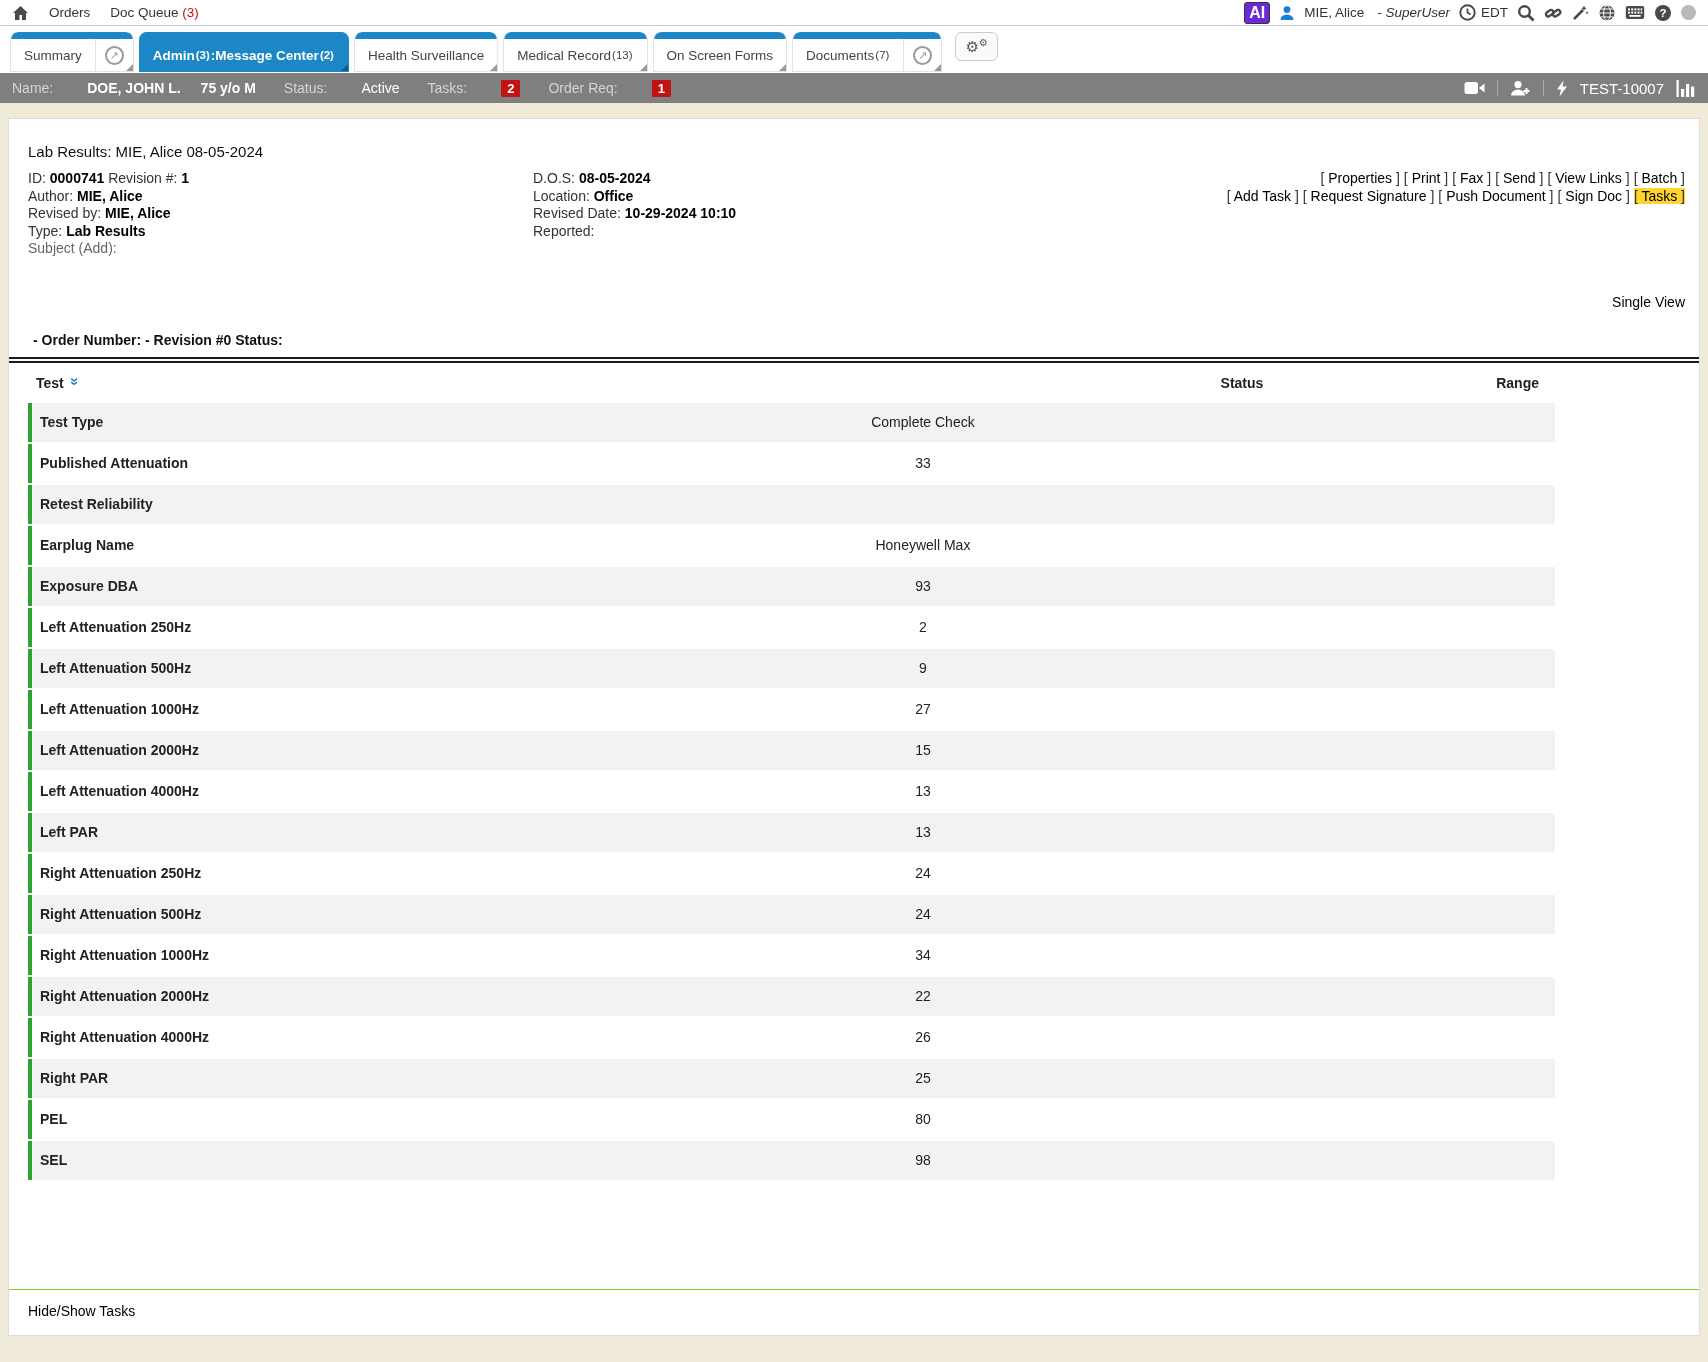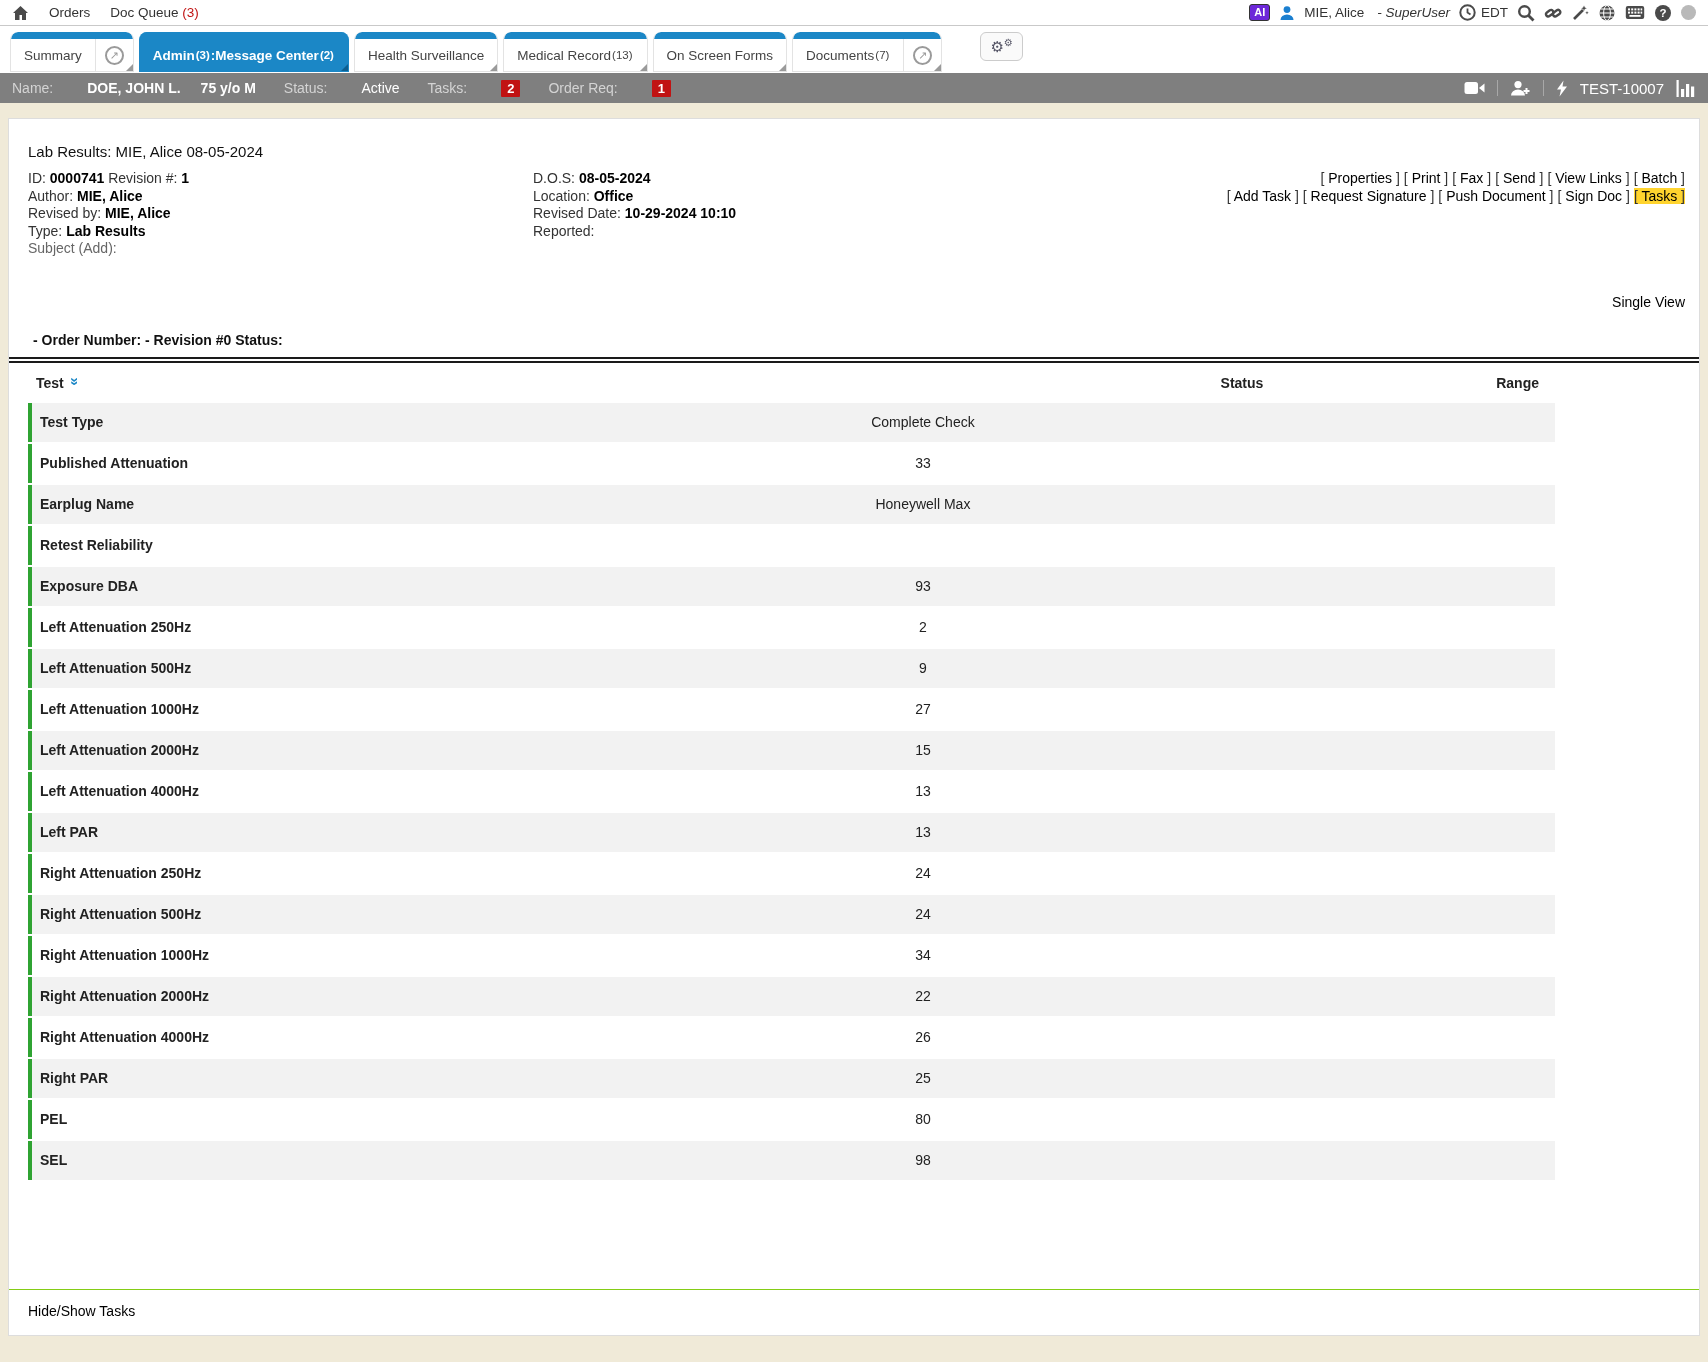--- a/index.html
+++ b/index.html
@@ -16,36 +16,35 @@
   
   .topbar {
     height:26px; background:#fff; border-bottom:1px solid #c9c9c9;
     display:flex; align-items:center; padding:0 12px; font-size:13.5px;
   }
   .topbar .nav-item { margin-left:20px; color:#333; cursor:pointer; }
   .topbar .nav-item .count { color:#c11313; }
   .home-icon { color:#4a4a4a; display:flex; align-items:center; cursor:pointer; }
   .topbar-right { margin-left:auto; display:flex; align-items:center; gap:9px; }
   .ai-badge {
-    background:#6d28d9; color:#fff; font-weight:bold; font-size:11px;
+    background:#6d28d9; color:#fff; font-weight:bold; font-size:16px;
     border-radius:3px; padding:2px 4px; line-height:1;
     border:1px solid #333;
   }
   .user-icon { color:#1b7fd0; display:flex; }
   .user-name { color:#333; }
   .user-role { font-style:italic; margin-left:4px; }
   .tb-icon { color:#4a4a4a; display:flex; align-items:center; cursor:pointer; }
   .tz { margin-left:-4px; }
   .status-dot { width:15px; height:15px; border-radius:50%; background:#b9b9b9; }
 
   
   .tabs-row {
     background:#fff; height:47px; display:flex; align-items:flex-end;
     padding:0 0 1px 10px;
-    gap:25px;
   }
   .tab {
     position:relative; display:flex; align-items:stretch;
     height:40px; margin-right:5px; border-radius:8px 8px 0 0;
     background:#fff; border:1px solid #e3e3e3; border-top:none;
     font-size:13.5px; color:#444; cursor:pointer; overflow:hidden;
   }
   .tab::before {
     content:""; position:absolute; top:0; left:0; right:0; height:7px;
     background:#1b87c6; border-radius:8px 8px 0 0;
@@ -403,34 +402,34 @@
   </div>
 
   <div class="r-row">
     <div class="c-test">Published Attenuation</div>
     <div class="c-value">33</div>
     <div class="c-status"></div>
     <div class="c-range"></div>
   </div>
 
   <div class="r-row">
+    <div class="c-test">Retest Reliability</div>
+    <div class="c-value"></div>
+    <div class="c-status"></div>
+    <div class="c-range"></div>
+  </div>
+
+  <div class="r-row">
     <div class="c-test">Earplug Name</div>
     <div class="c-value">Honeywell Max</div>
     <div class="c-status"></div>
     <div class="c-range"></div>
   </div>
 
   <div class="r-row">
-    <div class="c-test">Retest Reliability</div>
-    <div class="c-value"></div>
-    <div class="c-status"></div>
-    <div class="c-range"></div>
-  </div>
-
-  <div class="r-row">
     <div class="c-test">Exposure DBA</div>
     <div class="c-value">93</div>
     <div class="c-status"></div>
     <div class="c-range"></div>
   </div>
 
   <div class="r-row">
     <div class="c-test">Left Attenuation 250Hz</div>
     <div class="c-value">2</div>
     <div class="c-status"></div>

